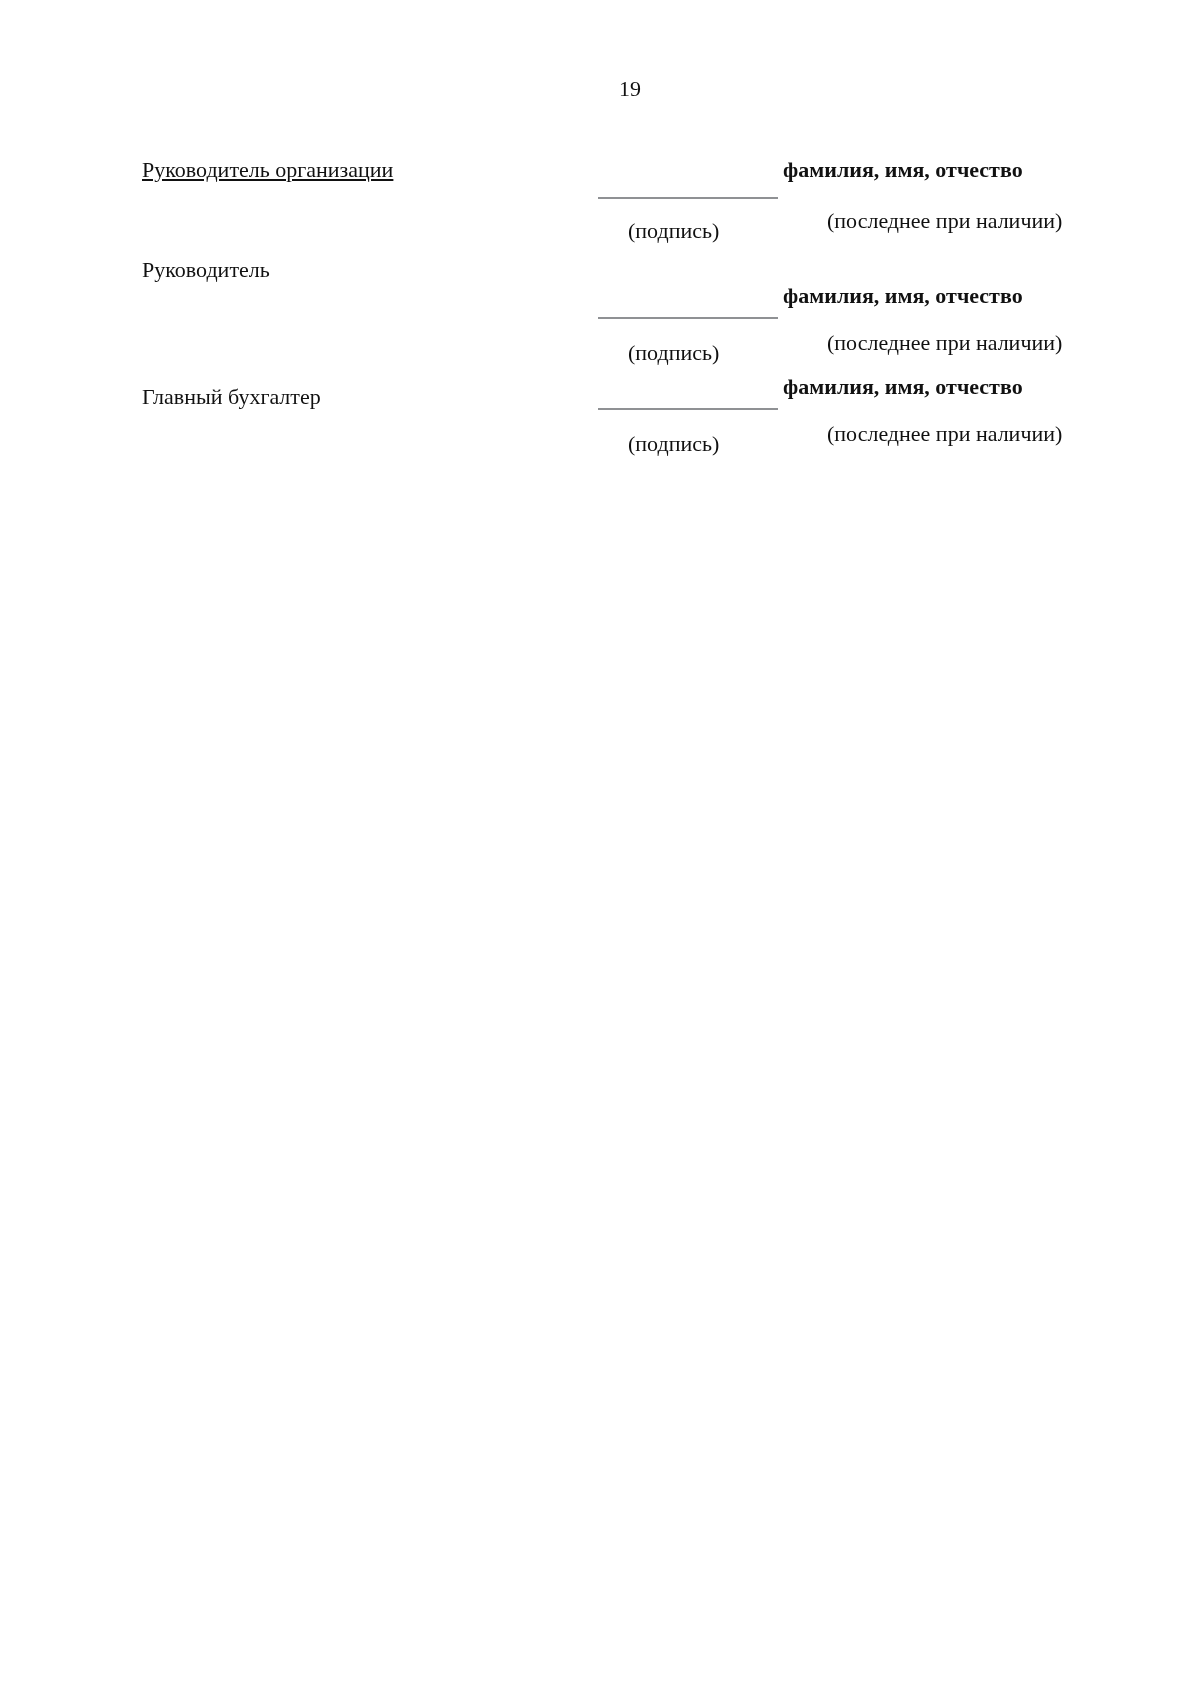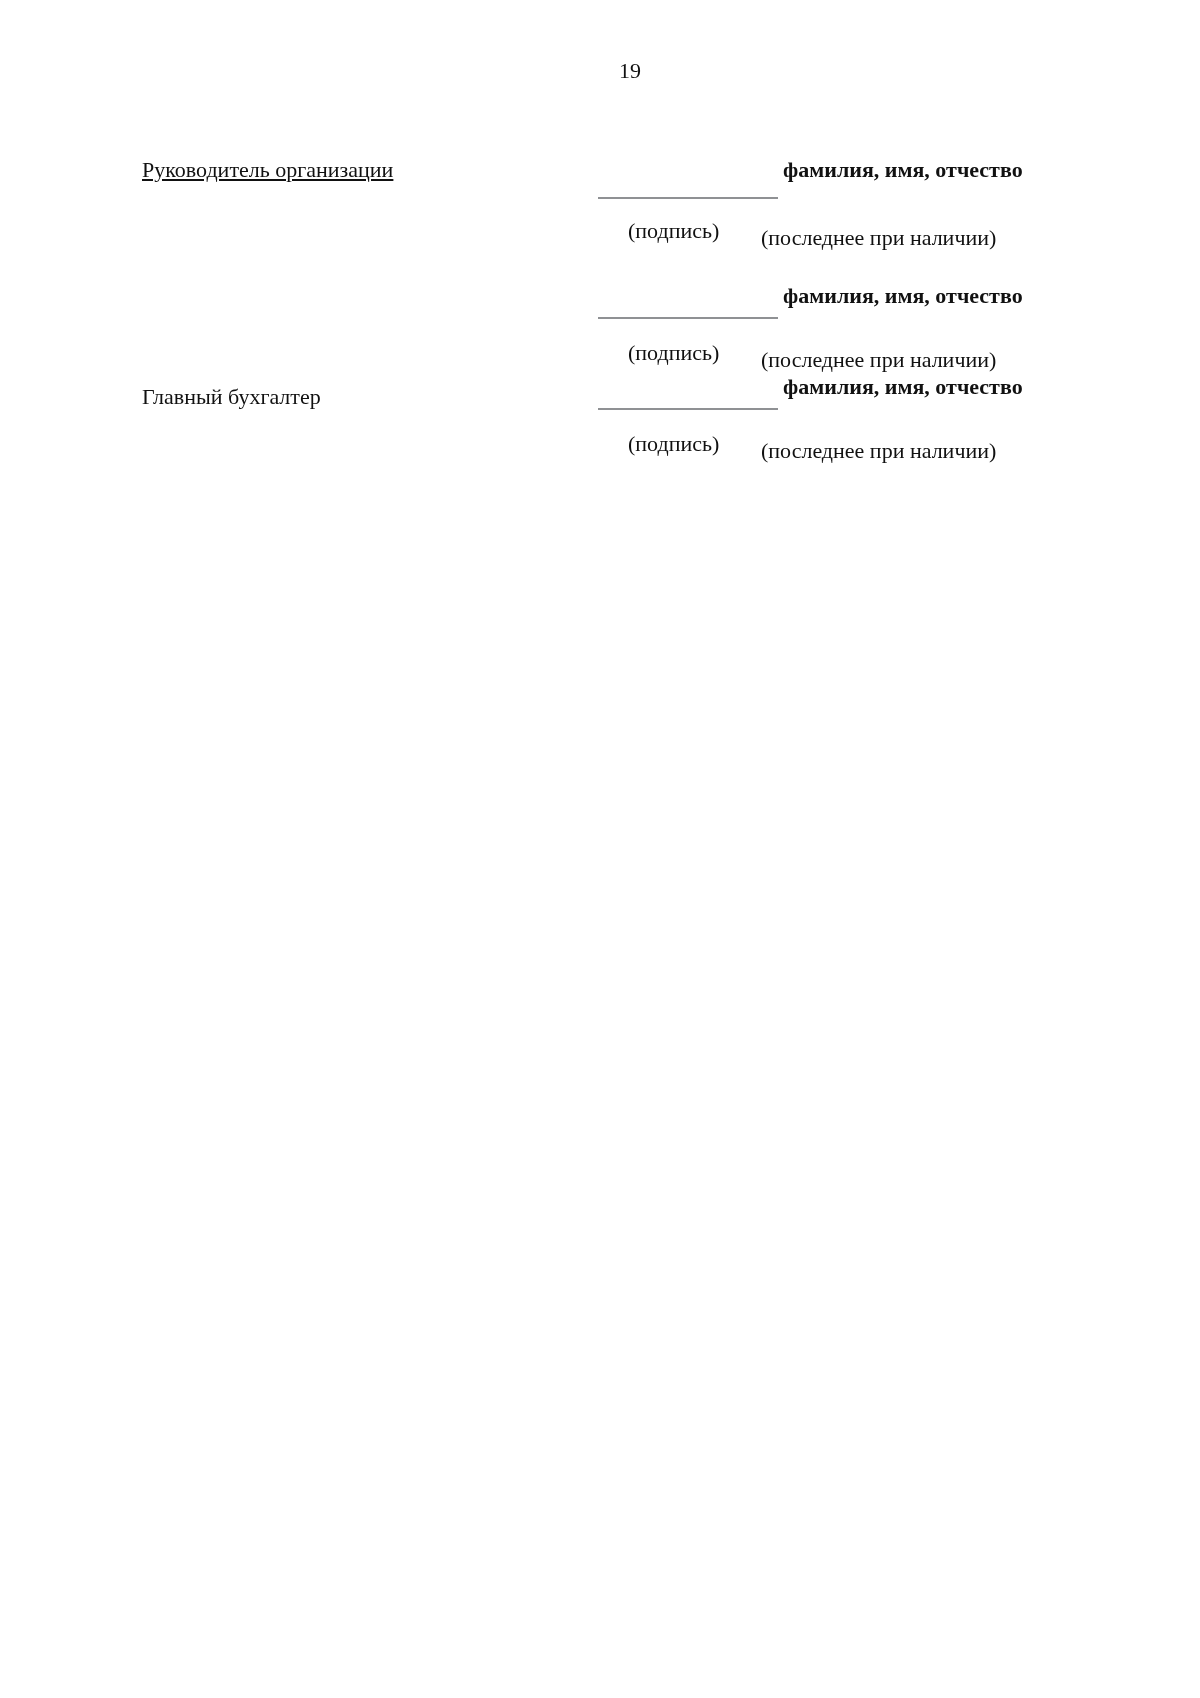--- a/index.html
+++ b/index.html
@@ -13,21 +13,21 @@
     height: 1698px;
     background: var(--bg, #ffffff);
     font-family: "Liberation Serif", "DejaVu Serif", serif;
     color: var(--txt, #111111);
     font-size: 22px;
     line-height: 26px;
     overflow: hidden;
   }
   .abs { position: absolute; white-space: nowrap; }
 
-  .page-number { top: 58px; left: 540px; width: 180px; text-align: center; }
+  .page-number { top: 76px; left: 540px; width: 180px; text-align: center; }
 
   
   .lbl { left: 142px; }
   .b0-label { top: 157px; text-decoration: underline; }
   .b1-label { top: 257px; white-space: normal; width: 470px; }
   .b2-label { top: 384px; }
   .exec-line { top: 467px; }
 
   
   .hint { left: 783px; font-weight: bold; }
@@ -42,39 +42,40 @@
     width: 180px;
     height: 1.5px;
     background: var(--line, #8f9194);
   }
   .b0-line { top: 197px; }
   .b1-line { top: 317px; }
   .b2-line { top: 408px; }
 
   
   .cap-sign { left: 628px; margin-top: 10px; }
-  .cap-name { left: 761px; margin-top: 17px; }
+  .cap-name { left: 827px; }
   .b0-cap { top: 208px; }
   .b1-cap { top: 330px; }
   .b2-cap { top: 421px; }
 </style>
 </head>
 <body>
 
 <div class="doc-page" style="--txt: #111111; --line: #8f9194; --bg: #ffffff;">
 
   <div class="abs page-number">19</div>
 
   <div class="abs lbl b0-label">Руководитель организации</div>
   <div class="abs hint b0-hint">фамилия, имя, отчество</div>
   <div class="sig-line b0-line"></div>
   <div class="abs cap-sign b0-cap">(подпись)</div>
   <div class="abs cap-name b0-cap">(последнее при наличии)</div>
 
   <div class="abs lbl b1-label">
+    <div>Руководитель</div>
   </div>
   <div class="abs hint b1-hint">фамилия, имя, отчество</div>
   <div class="sig-line b1-line"></div>
   <div class="abs cap-sign b1-cap">(подпись)</div>
   <div class="abs cap-name b1-cap">(последнее при наличии)</div>
 
   <div class="abs lbl b2-label">Главный бухгалтер</div>
   <div class="abs hint b2-hint">фамилия, имя, отчество</div>
   <div class="sig-line b2-line"></div>
   <div class="abs cap-sign b2-cap">(подпись)</div>

